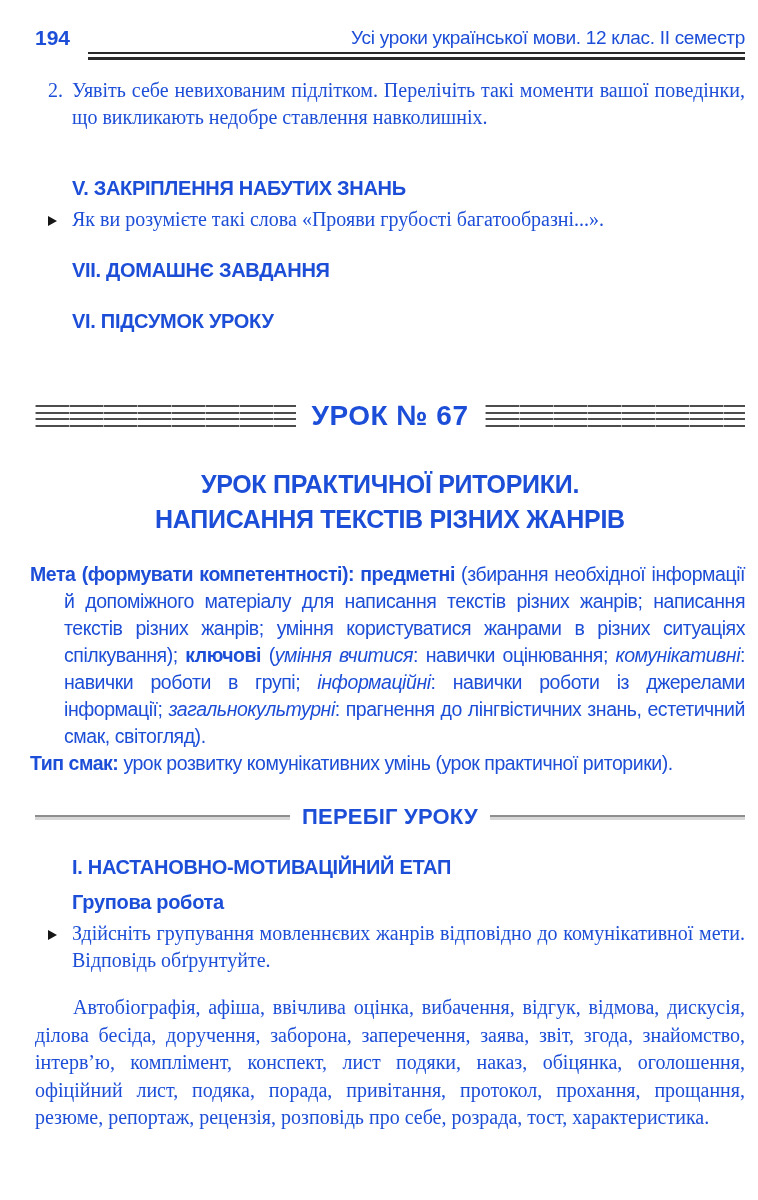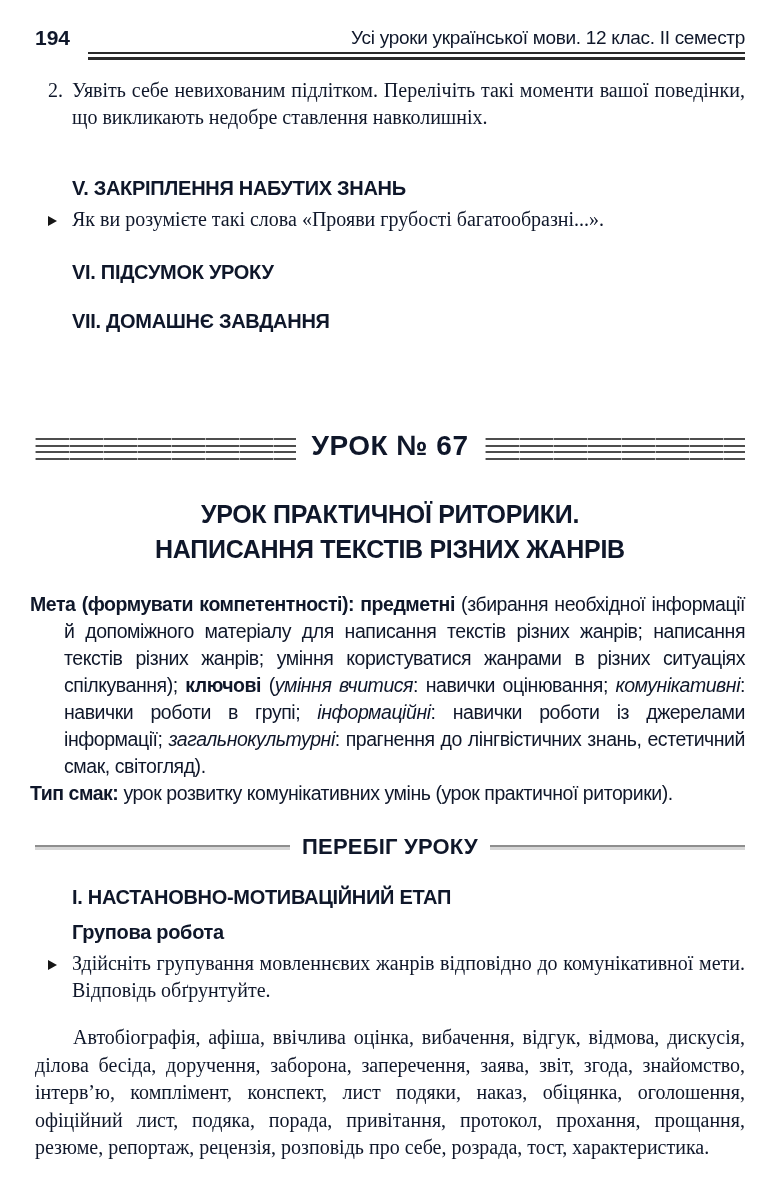--- a/index.html
+++ b/index.html
@@ -3,21 +3,21 @@
 <meta charset="utf-8">
 <title>Book page 194</title>
 <style>
   html, body { margin: 0; padding: 0; background: #e9e9e9; }
   .page {
     position: relative;
     width: 758px;
     height: 1200px;
     margin: 0 auto;
     background: #ffffff;
-    color: #0f172a;
+    color: #1d4ed8;
     box-sizing: border-box;
     padding: 26px 13px 0 35px;
     overflow: hidden;
     font-family: "Liberation Serif", "DejaVu Serif", serif;
   }
 
   
   .header { display: flex; align-items: flex-start; }
   .pagenum {
     font-family: "Liberation Sans", "DejaVu Sans", sans-serif;
@@ -56,21 +56,21 @@
   }
 
   .mt-ex    { margin-top: 17px; }
   .mt-secv  { margin-top: 45px; }
   .mt-meth  { margin-top: 11px; }
   .mt-bul   { margin-top: 6px;  }
   .mt-secvi { margin-top: 27px; }
   .mt-secvii{ margin-top: 25px; }
 
   
-  .banner { display: flex; align-items: flex-end; margin-top: 98px; }
+  .banner { display: flex; align-items: center; margin-top: 68px; }
   .banner-text {
     font-family: "Liberation Sans", "DejaVu Sans", sans-serif;
     font-weight: bold; font-size: 28px; line-height: 30px;
     margin: 0 16px; letter-spacing: 0.5px; white-space: nowrap;
   }
   .stripes {
     flex: 1; height: 23px;
     background-image:
       repeating-linear-gradient(to right, rgba(255,255,255,0.55) 0 1px, rgba(255,255,255,0) 1px 34px),
       repeating-linear-gradient(to bottom, #4d4d4d 0 2px, rgba(0,0,0,0) 2px 6.6px);
@@ -128,22 +128,22 @@
     <div class="marker-cell">2.</div>
     <div class="serif-text">Уявіть себе невихованим підлітком. Перелічіть такі моменти вашої поведінки, що викликають недобре ставлення навколишніх.</div>
   </div>
 
   <div class="h-sans mt-secv">V. ЗАКРІПЛЕННЯ НАБУТИХ ЗНАНЬ</div>
   <div class="marker-row mt-bul">
     <div class="marker-cell"><span class="tri"></span></div>
     <div class="serif-text">Як ви розумієте такі слова «Прояви грубості багатообразні...».</div>
   </div>
 
+  <div class="h-sans mt-secvii">VII. ДОМАШНЄ ЗАВДАННЯ</div>
   <div class="h-sans mt-secvi">VI. ПІДСУМОК УРОКУ</div>
-  <div class="h-sans mt-secvii">VII. ДОМАШНЄ ЗАВДАННЯ</div>
 
   <div class="banner">
     <div class="stripes"></div>
     <div class="banner-text">УРОК № 67</div>
     <div class="stripes"></div>
   </div>
 
   <div class="lesson-title">
     <div>УРОК ПРАКТИЧНОЇ РИТОРИКИ.</div>
     <div>НАПИСАННЯ ТЕКСТІВ РІЗНИХ ЖАНРІВ</div>

